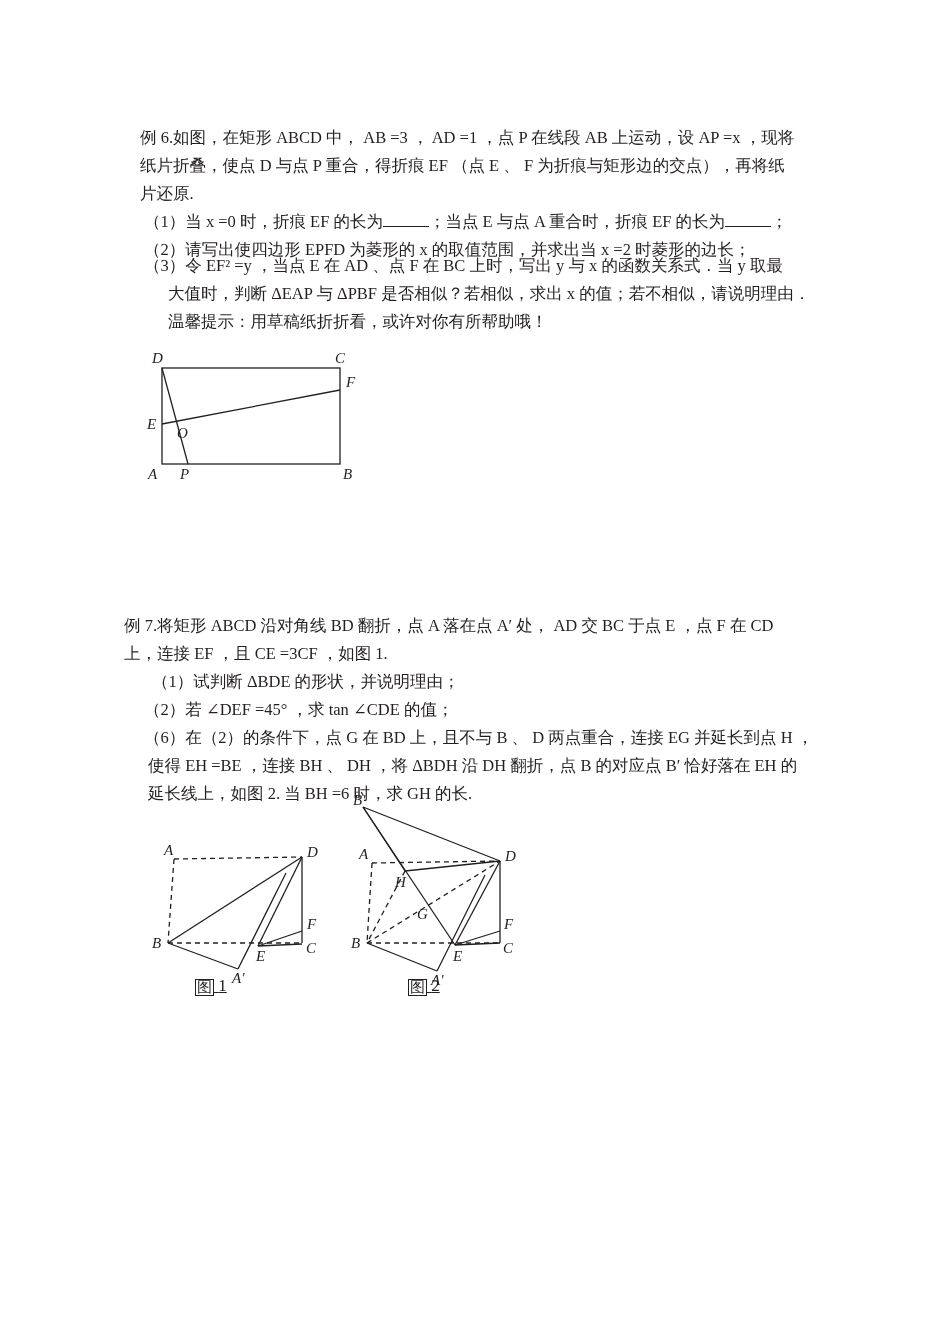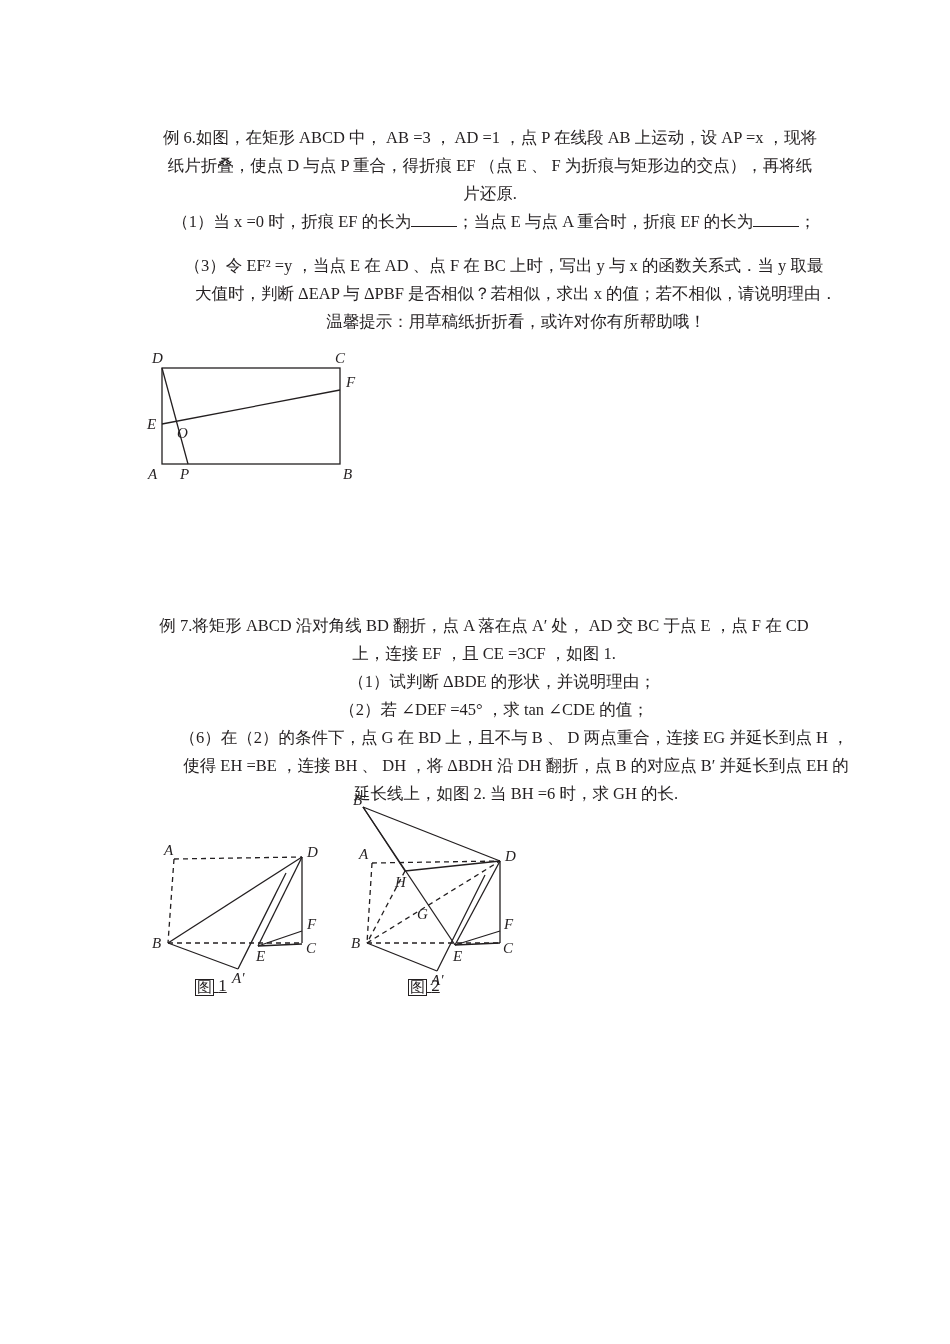--- a/index.html
+++ b/index.html
@@ -11,21 +11,21 @@
     width: 950px;
     height: 1344px;
     position: relative;
     font-family: "Liberation Serif", "DejaVu Serif", serif;
     color: #231f20;
     overflow: hidden;
   }
   .page {
     position: absolute;
     left: 0; top: 0;
-    width: 950px; height: 956px; text-align: center;
+    width: 950px; height: 956px;
   }
   .block {
     position: absolute;
     font-size: 16.5px;
     line-height: 28px;
   }
   .line {
     white-space: nowrap;
     height: 28px;
     display: block;
@@ -70,20 +70,23 @@
   <div class="block" style="left:140px; top:124px; width:700px;">
     <span class="line">例 6.如图，在矩形 ABCD 中， AB =3 ， AD =1 ，点 P 在线段 AB 上运动，设 AP =x ，现将</span>
     <span class="line">纸片折叠，使点 D 与点 P 重合，得折痕 EF （点 E 、 F 为折痕与矩形边的交点），再将纸</span>
     <span class="line">片还原.</span>
   </div>
 
   <div class="block" style="left:144px; top:208px; width:700px;">
     <span class="line">（1）当 x =0 时，折痕 EF 的长为<span class="blank"></span>；当点 E 与点 A 重合时，折痕 EF 的长为<span class="blank"></span>；</span>
   </div>
 
+  <div class="block" style="left:144px; top:236px; width:700px;">
+    <span class="line">（2）请写出使四边形 EPFD 为菱形的 x 的取值范围，并求出当 x =2 时菱形的边长；</span>
+  </div>
 
   <div class="block" style="left:144px; top:252px; width:720px;">
     <span class="line">（3）令 EF² =y ，当点 E 在 AD 、点 F 在 BC 上时，写出 y 与 x 的函数关系式．当 y 取最</span>
     <span class="line" style="padding-left:24px;">大值时，判断 ΔEAP 与 ΔPBF 是否相似？若相似，求出 x 的值；若不相似，请说明理由．</span>
     <span class="line" style="padding-left:24px;">温馨提示：用草稿纸折折看，或许对你有所帮助哦！</span>
   </div>
 
   <div class="fig" style="left:140px; top:352px;">
     <svg width="240" height="130" viewBox="0 0 240 130">
 
@@ -111,21 +114,21 @@
   <div class="block" style="left:152px; top:668px; width:700px;">
     <span class="line">（1）试判断 ΔBDE 的形状，并说明理由；</span>
   </div>
 
   <div class="block" style="left:144px; top:696px; width:700px;">
     <span class="line">（2）若 ∠DEF =45° ，求 tan ∠CDE 的值；</span>
   </div>
 
   <div class="block" style="left:144px; top:724px; width:740px;">
     <span class="line">（6）在（2）的条件下，点 G 在 BD 上，且不与 B 、 D 两点重合，连接 EG 并延长到点 H ，</span>
-    <span class="line" style="padding-left:4px;">使得 EH =BE ，连接 BH 、 DH ，将 ΔBDH 沿 DH 翻折，点 B 的对应点 B′ 并延长到点 EH 的</span>
+    <span class="line" style="padding-left:4px;">使得 EH =BE ，连接 BH 、 DH ，将 ΔBDH 沿 DH 翻折，点 B 的对应点 B′ 恰好落在 EH 的</span>
     <span class="line" style="padding-left:4px;">延长线上，如图 2. 当 BH =6 时，求 GH 的长.</span>
   </div>
 
   <div class="fig" style="left:150px; top:845px;">
     <svg width="200" height="140" viewBox="0 0 200 140">
 
       <line x1="24" y1="14" x2="152" y2="12" stroke="#231f20" stroke-width="1.3" stroke-dasharray="5,4"></line>
       <line x1="24" y1="14" x2="18" y2="98" stroke="#231f20" stroke-width="1.3" stroke-dasharray="5,4"></line>
       <line x1="18" y1="98" x2="152" y2="98" stroke="#231f20" stroke-width="1.3" stroke-dasharray="5,4"></line>
 

